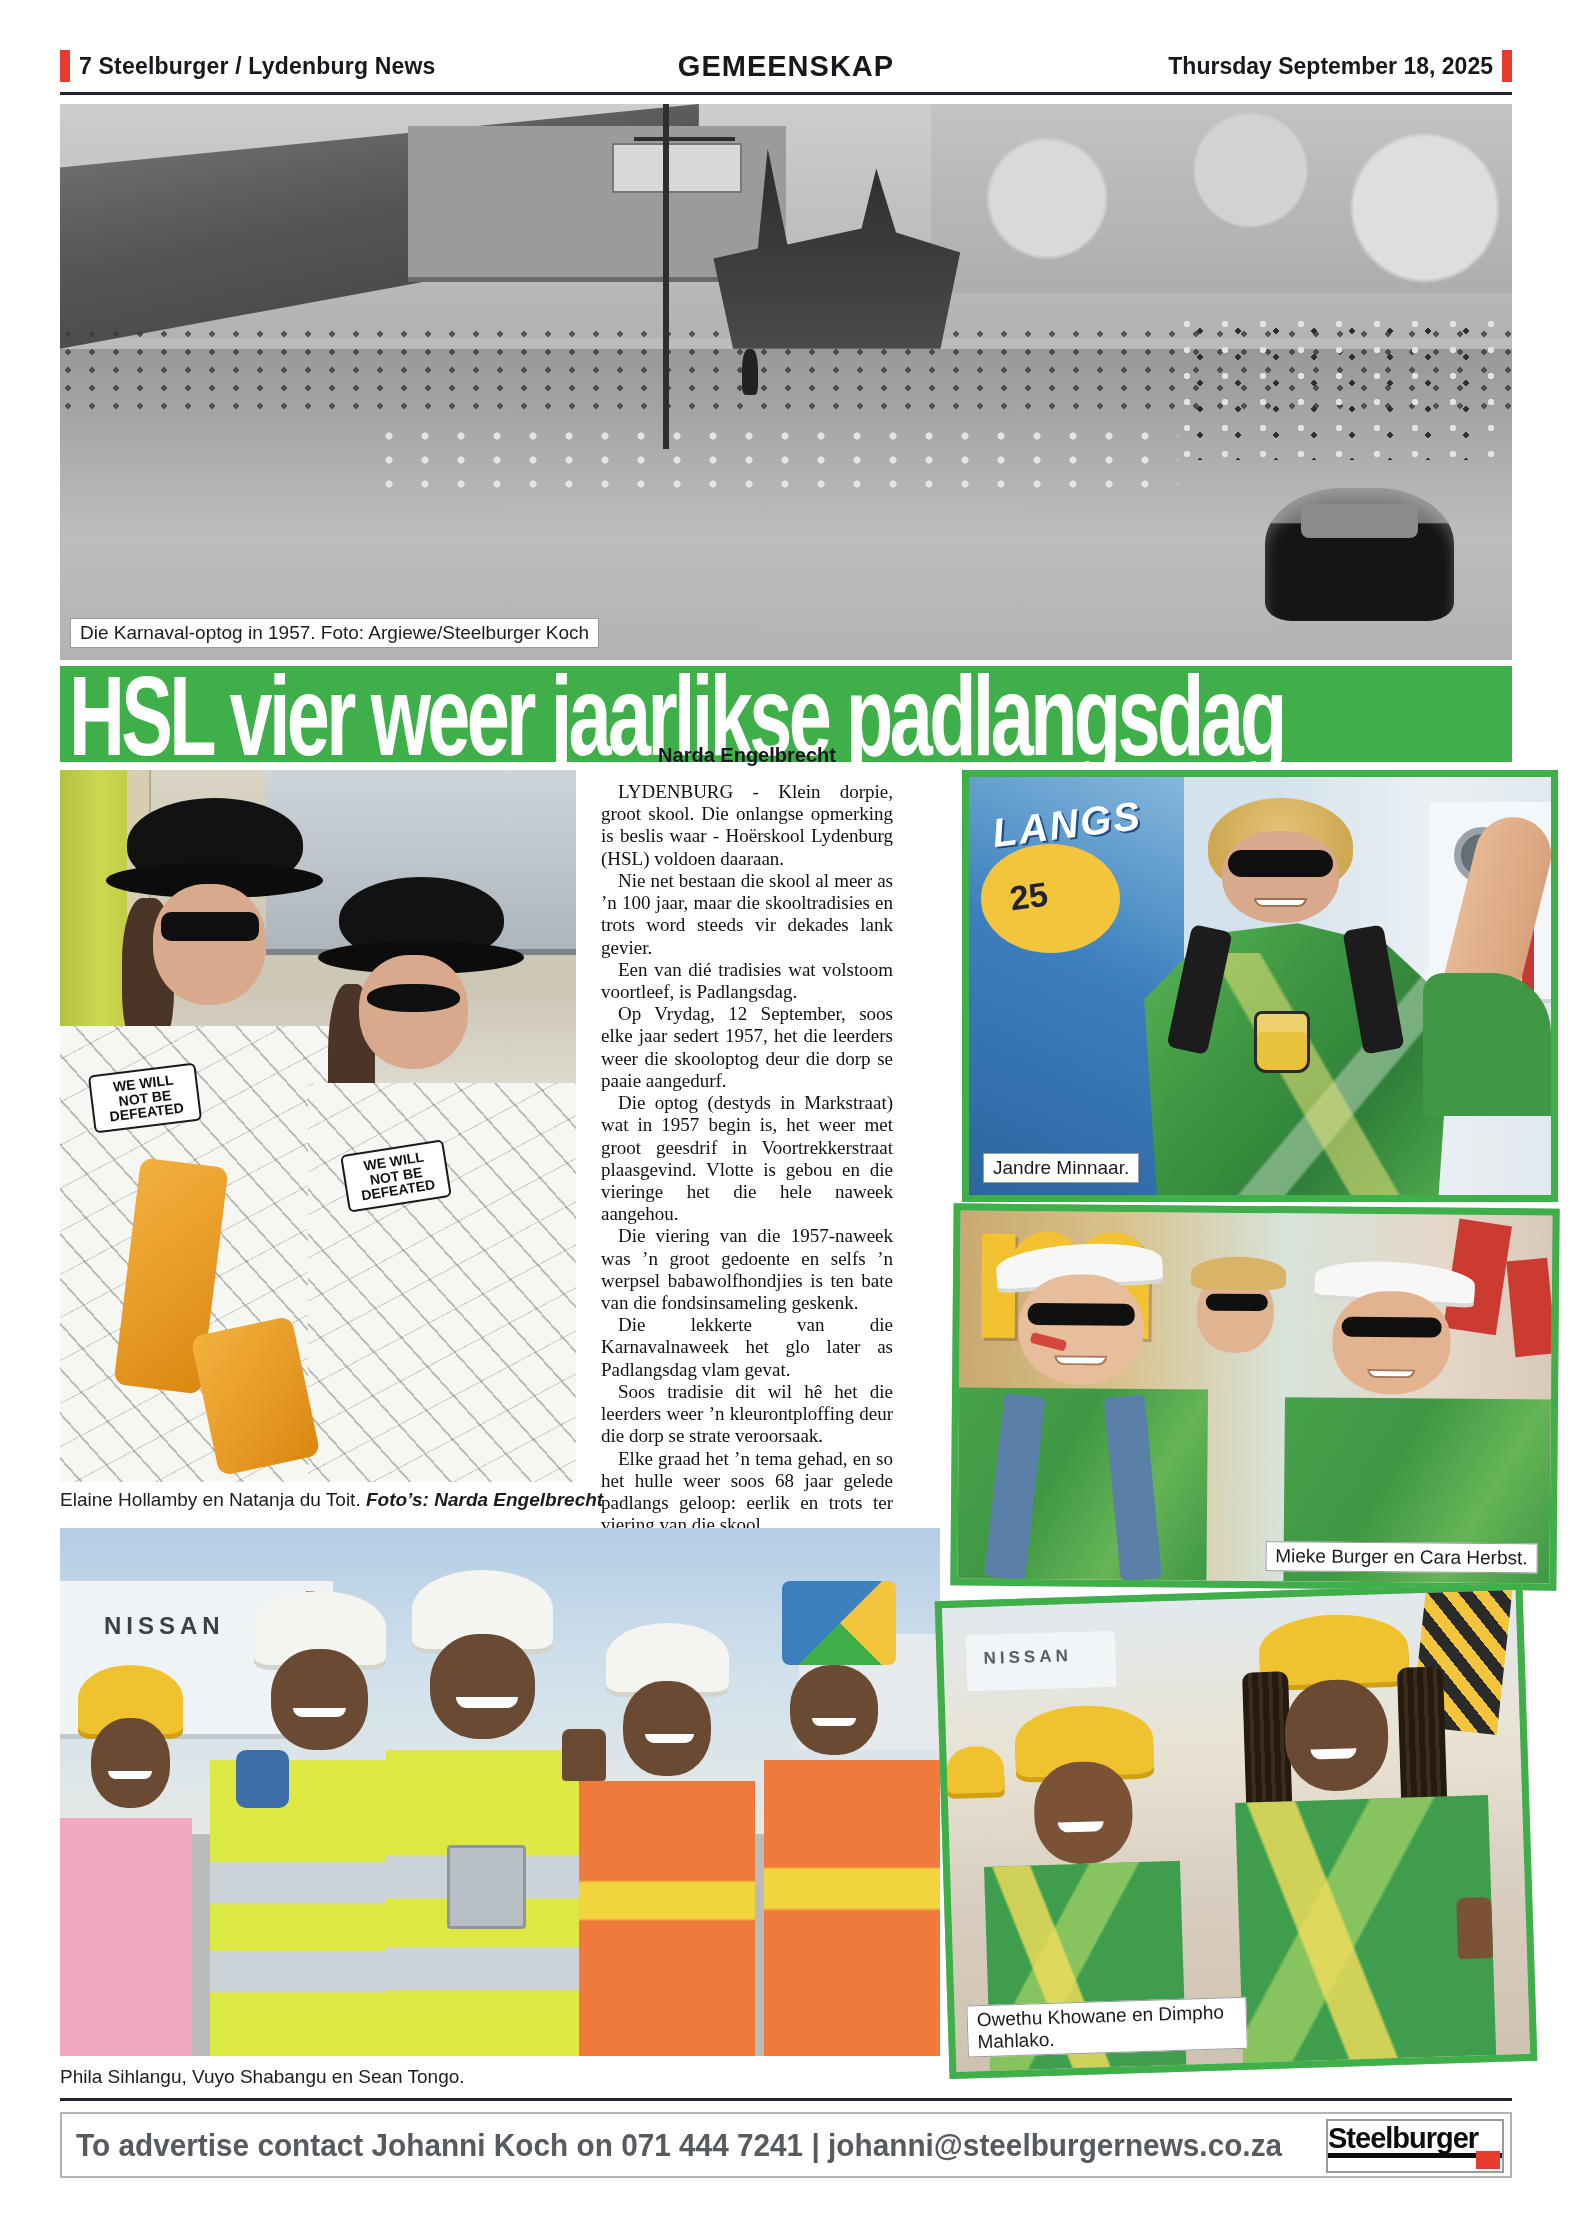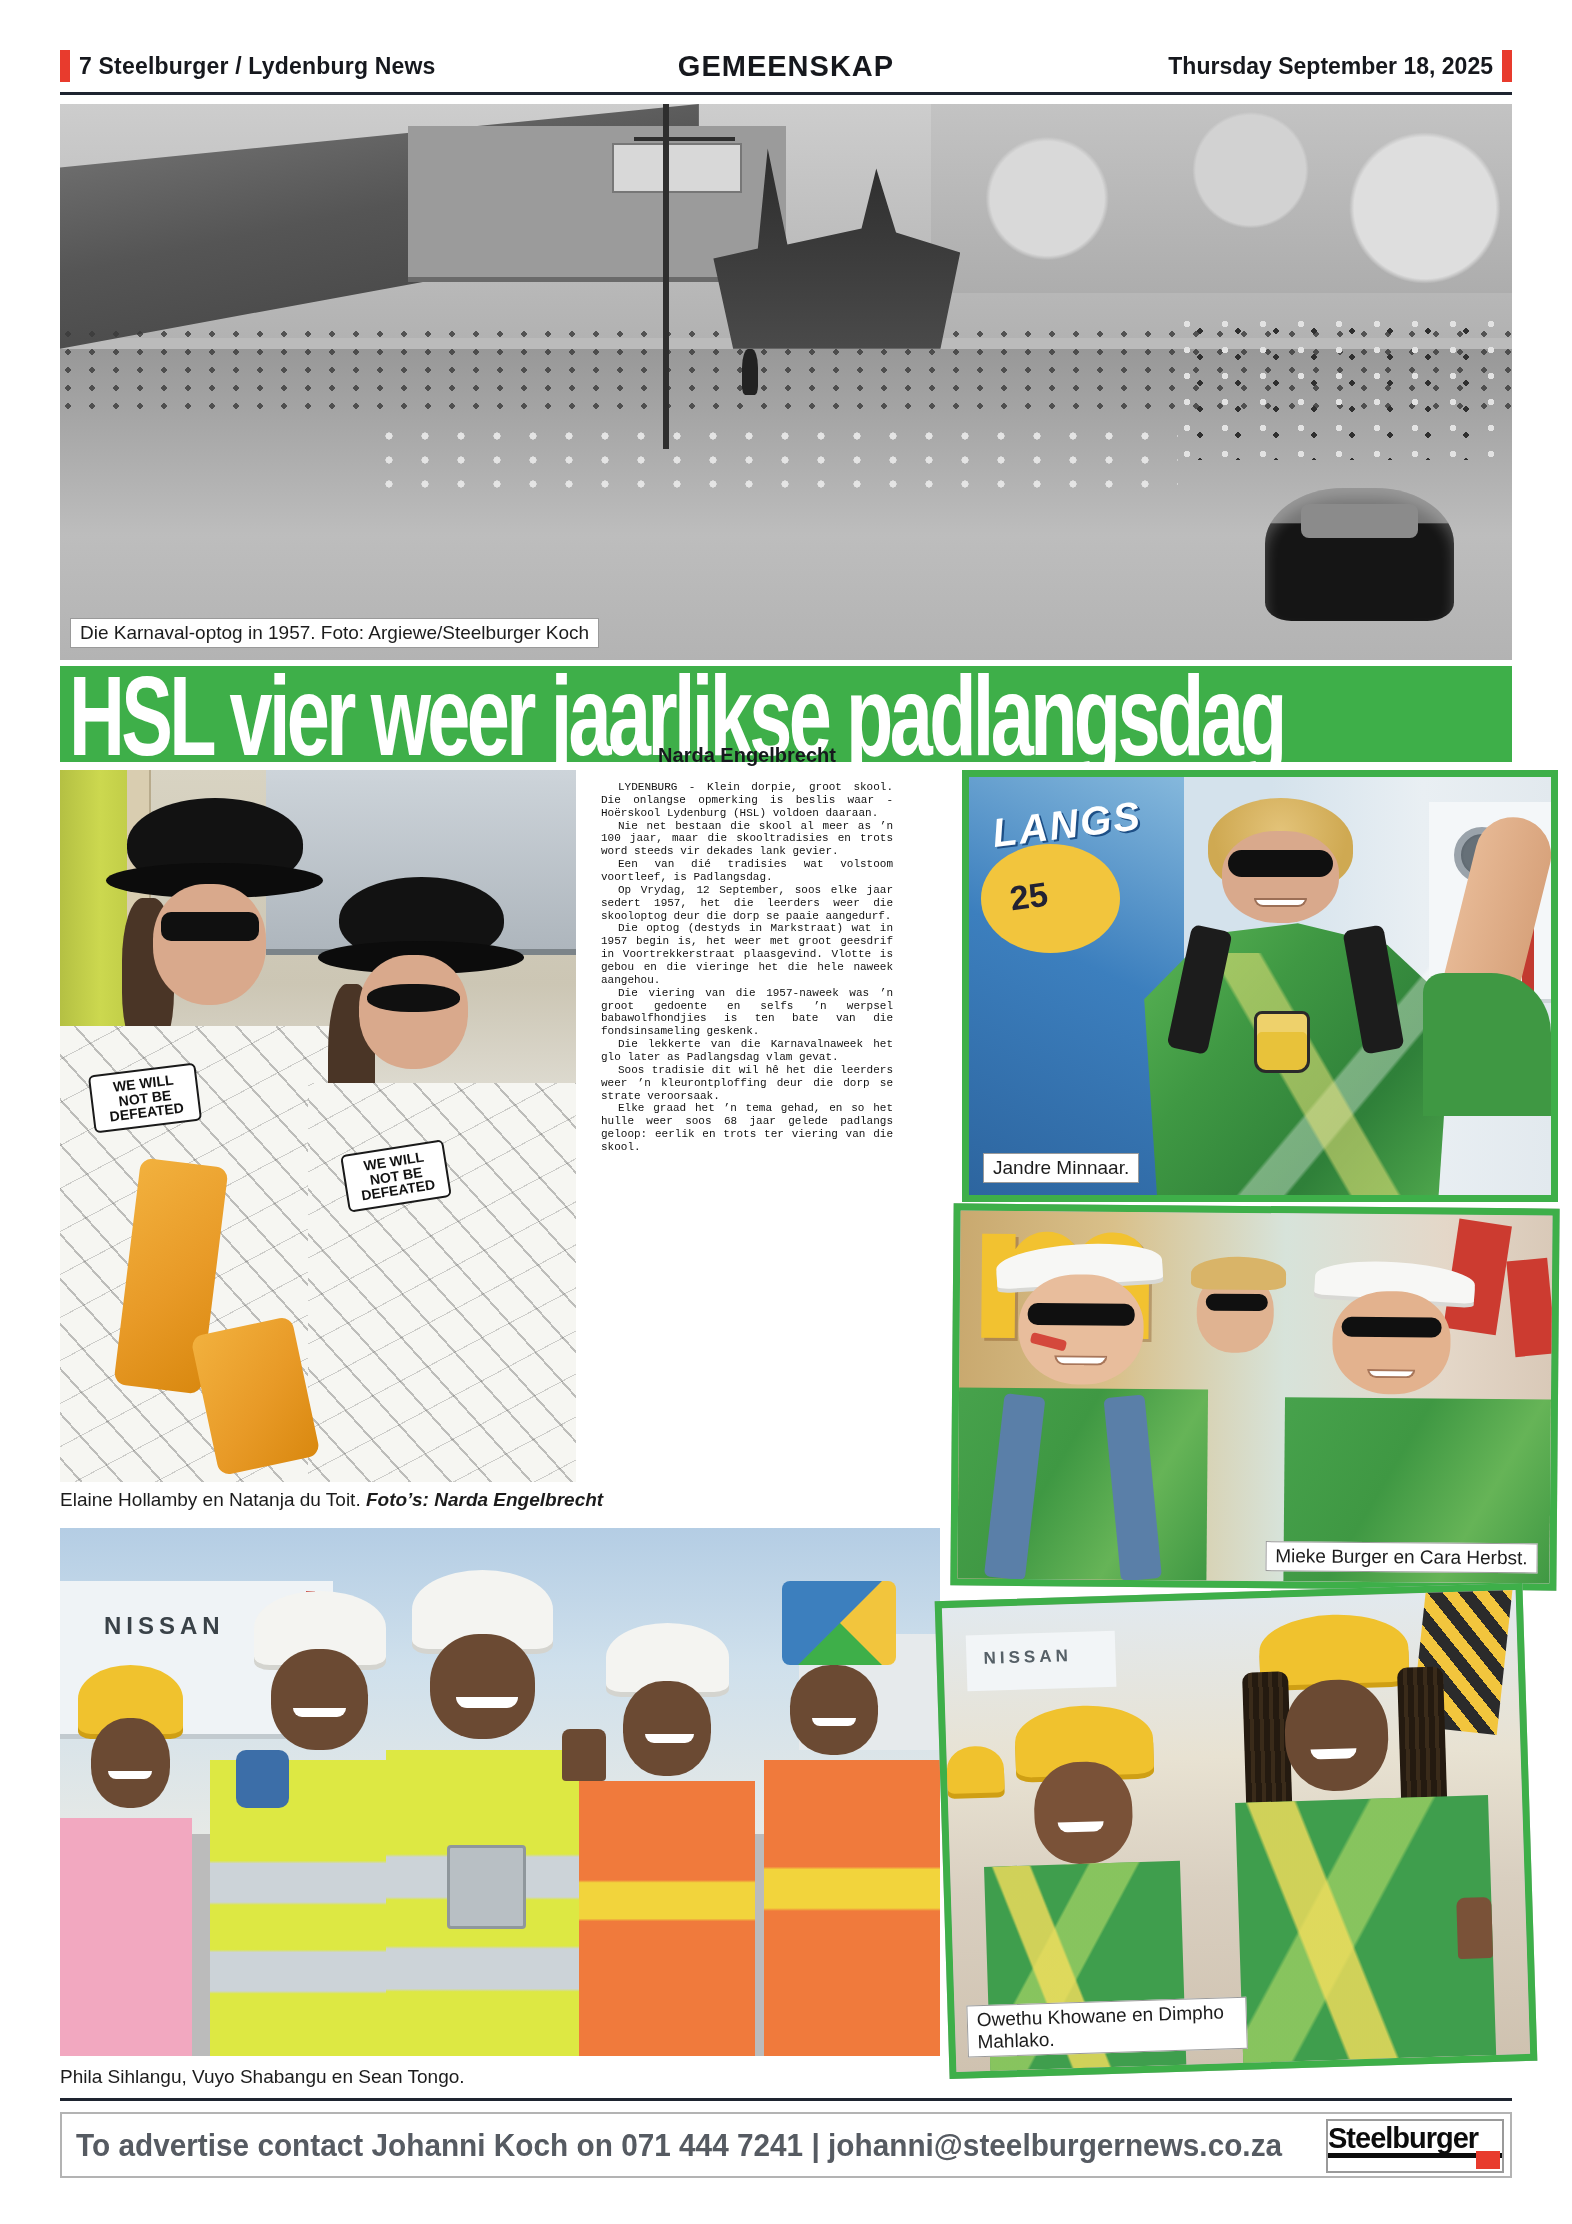--- a/index.html
+++ b/index.html
@@ -33,21 +33,21 @@
   
   .headline-bar { background:#3eaf49; display:flex; overflow:hidden; }
   .headline-text {
     color:#fff; font-weight:bold; font-size:86px; letter-spacing:-4px;
     transform:scale(.9,1.32); transform-origin:left center; white-space:nowrap;
     padding-left:10px;
   }
 
   
   .byline { font-weight:bold; font-size:20px; text-align:center; margin-bottom:14px; }
-  .article { font-family:Liberation Mono, monospace; font-size:11px; line-height:1.17; text-align:justify; color:#111; }
+  .article { font-family:Liberation Serif, serif; font-size:19px; line-height:1.17; text-align:justify; color:#111; }
   .article p { text-indent:17px; }
 
   
   .pt-sky { left:0; top:0; width:100%; height:42%; background:linear-gradient(180deg,#cdcdcd,#b2b2b2); }
   .pt-trees { right:0; top:0; width:40%; height:34%;
     background:
       radial-gradient(circle at 20% 50%, #d9d9d9 12%, transparent 13%),
       radial-gradient(circle at 55% 35%, #d2d2d2 16%, transparent 17%),
       radial-gradient(circle at 85% 55%, #dedede 14%, transparent 15%),
       linear-gradient(180deg,#c3c3c3,#adadad); }

